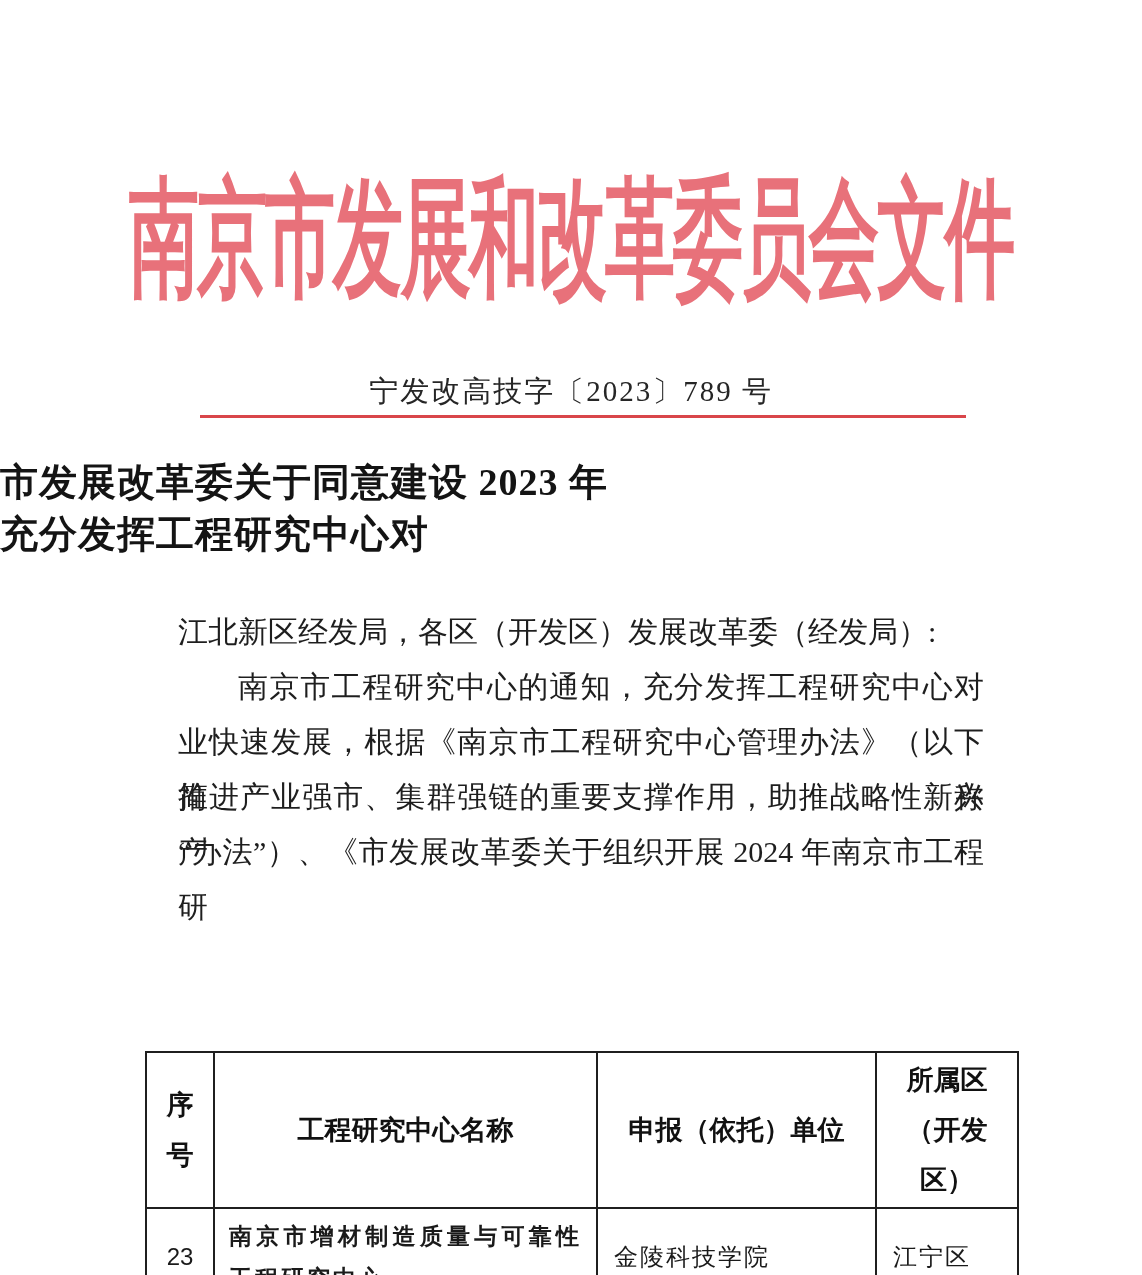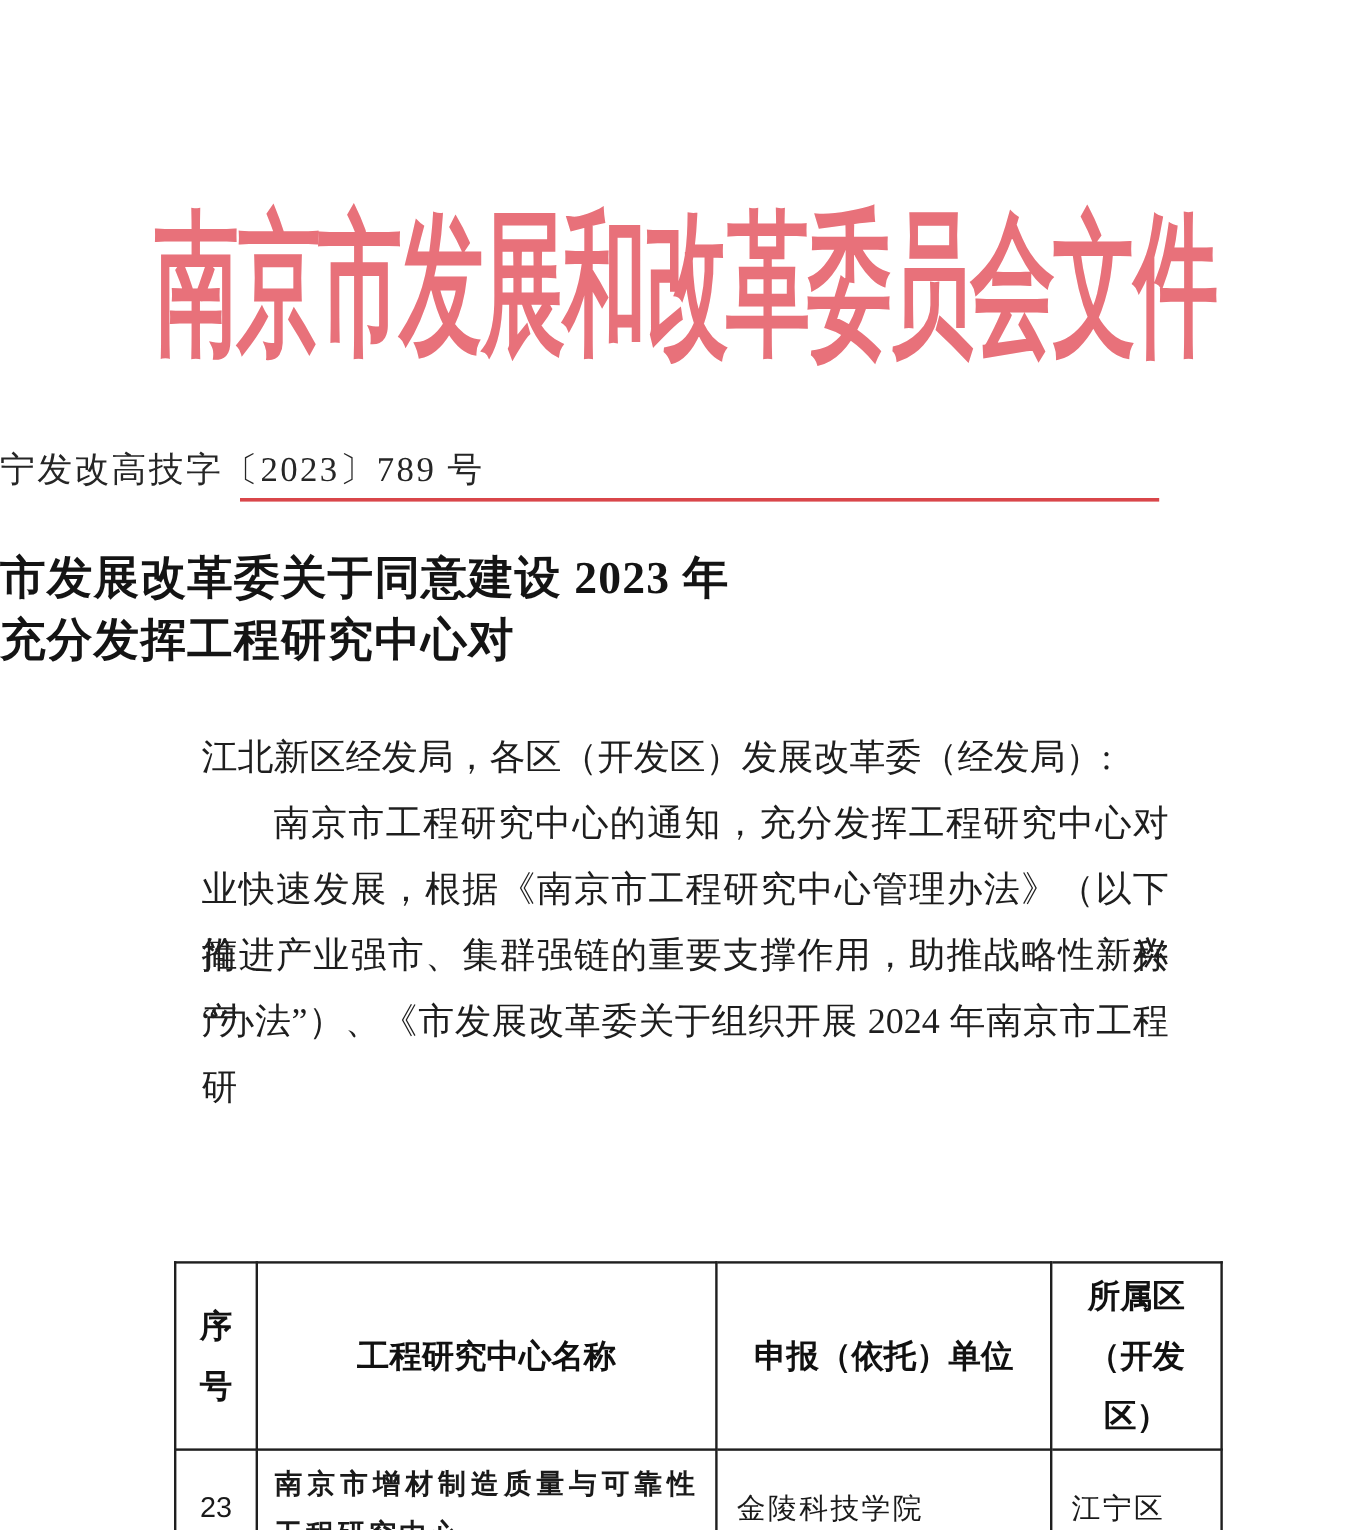--- a/index.html
+++ b/index.html
@@ -32,20 +32,21 @@
     white-space: nowrap;
     transform: scaleY(1.85);
     transform-origin: 50% 0;
   }
   
   .doc-number {
     position: absolute;
     top: 346px;
     left: 0;
     width: 100%;
+    text-align: center;
     font-size: 29px;
     letter-spacing: 2px;
     color: #262626;
   }
   
   .red-rule {
     position: absolute;
     top: 389px;
     left: 200px;
     width: 766px;
@@ -61,21 +62,21 @@
     font-size: 38px;
     font-weight: bold;
     line-height: 52px;
     letter-spacing: 1px;
     color: #141414;
   }
   
   .body-block {
     position: absolute;
     top: 578px;
-    left: 168px;
+    left: 178px;
     width: 806px;
     font-size: 30px;
     line-height: 55px;
     color: #1e1e1e;
   }
   .body-line {
     height: 55px;
     white-space: nowrap;
   }
   .body-line.jst {

